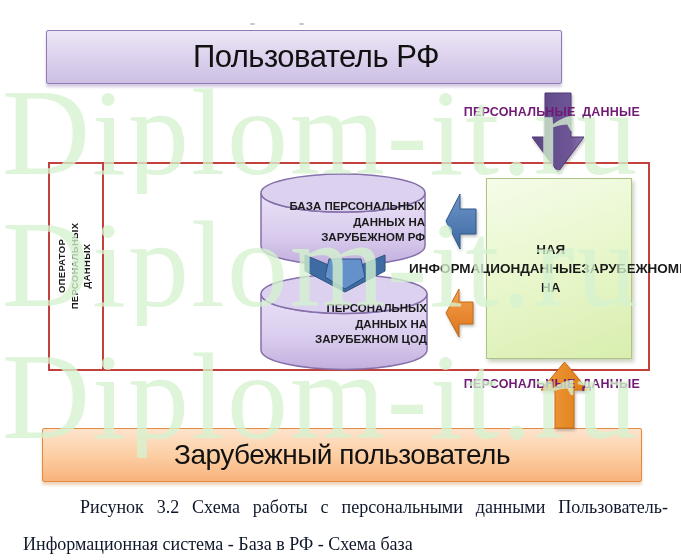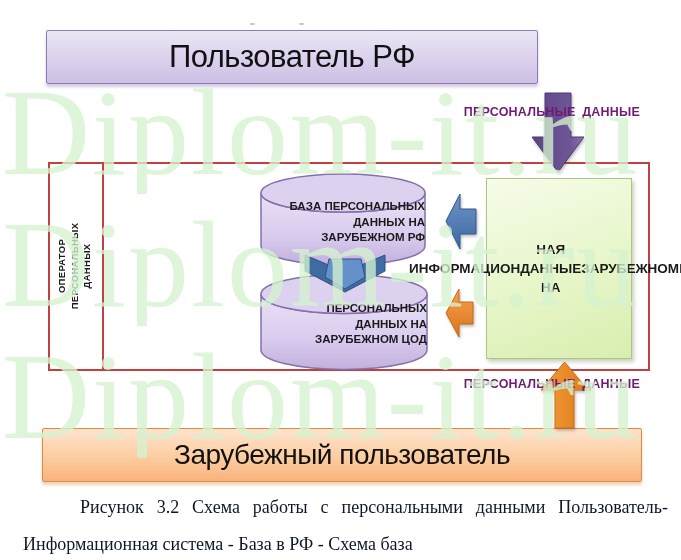--- a/index.html
+++ b/index.html
@@ -10,21 +10,21 @@
   
   .speck{position:absolute;width:5px;height:2px;background:#9a9a9a;opacity:.55;border-radius:1px;}
 
   
   .big-box{position:absolute;display:flex;align-items:center;justify-content:center;
            border-radius:2px;color:#111;}
   #user-rf-box{left:46px;top:30px;width:490px;height:52px;
     border:1.5px solid #8f7ab5;
     background:linear-gradient(to bottom,#ece7f6 0%,#ded4ee 45%,#cdc0e4 100%);
     box-shadow:0 3px 3px rgba(130,110,170,.35);
-    font-size:31px;letter-spacing:-.5px;}
+    font-size:31px;letter-spacing:-.5px;padding-left:24px;}
   #foreign-user-box{left:42px;top:428px;width:598px;height:52px;
     border:1.5px solid #e08a43;
     background:linear-gradient(to bottom,#fde3cd 0%,#fccfa4 50%,#f9b27c 100%);
     box-shadow:0 3px 3px rgba(200,130,60,.35);
     font-size:28px;letter-spacing:-.5px;}
 
   
   #operator-frame{left:48px;top:162px;width:598px;height:205px;
     border:2px solid #c2413c;background:transparent;}
   #operator-divider{left:102px;top:162px;width:2px;height:209px;background:#c2413c;}

